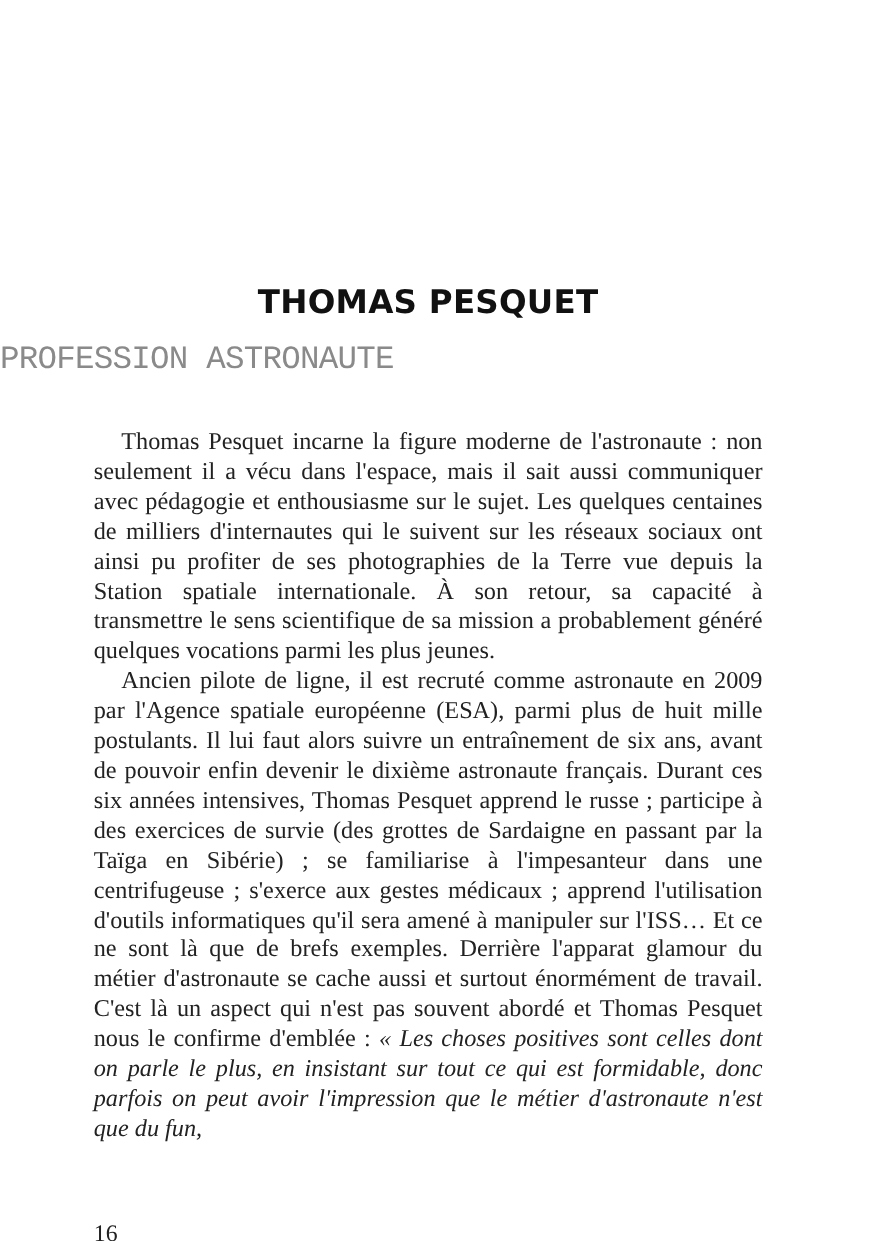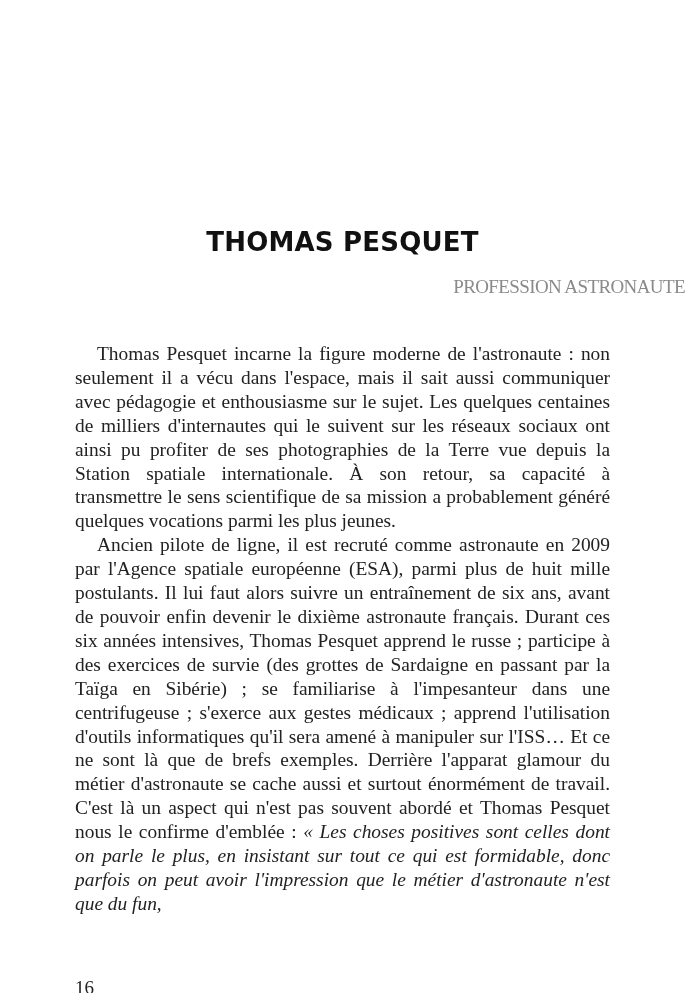--- a/index.html
+++ b/index.html
@@ -38,24 +38,24 @@
     font-size: 26px;
     letter-spacing: 0.2px;
     color: #111111;
     line-height: 34px;
   }
   .subtitle {
     position: absolute;
     left: 0;
     width: 685px;
     top: 45px;
-    text-align: right;
-    font-family: Liberation Serif, serif;
+    text-align: left;
+    font-family: Liberation Mono, monospace;
     font-weight: 200;
-    font-size: 19px;
+    font-size: 26px;
     letter-spacing: -0.6px;
     color: #8a8a8a;
     line-height: 34px;
     -webkit-text-stroke: 0px;
   }
   .body-text {
     position: absolute;
     left: 75px;
     top: 342px;
     width: 535px;

